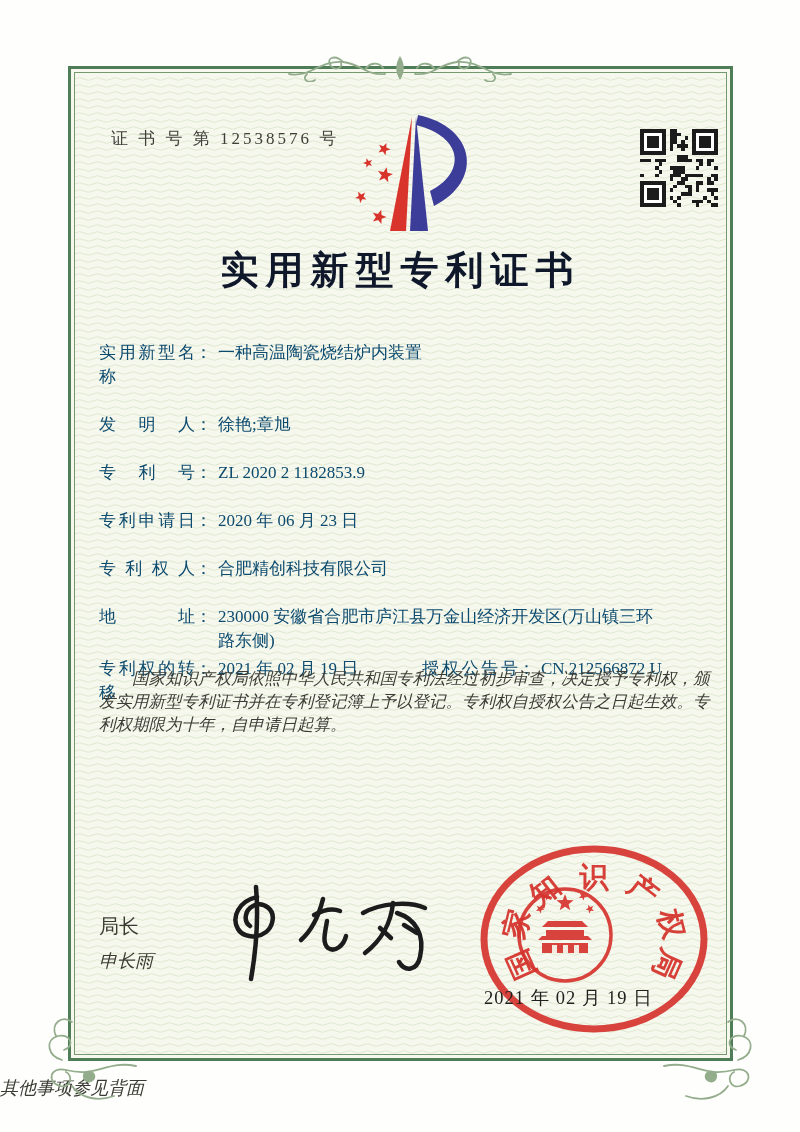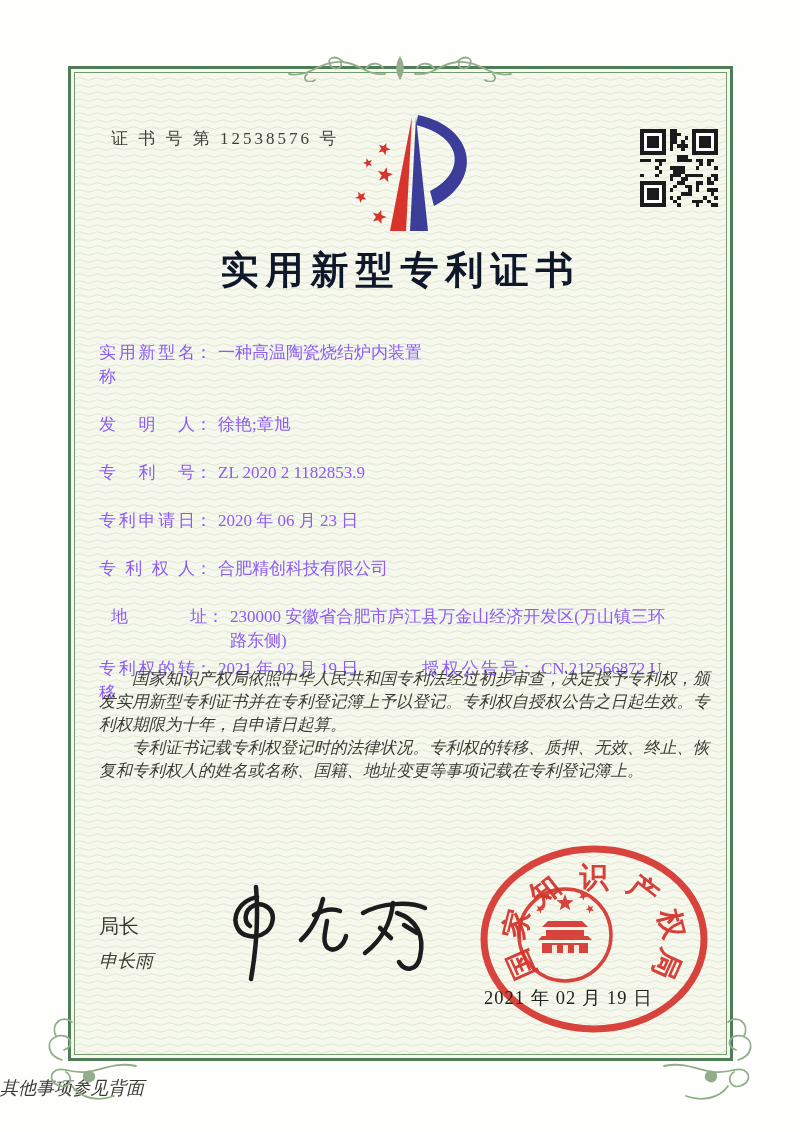--- a/index.html
+++ b/index.html
@@ -20,23 +20,23 @@
   .guilloche path{fill:none;stroke:#dfe8d0;stroke-width:1;}
   .frame > .content{position:absolute;inset:0;z-index:3;}
   
   .cert-no{position:absolute;left:40px;top:58px;font-size:17px;letter-spacing:3px;color:#3f3f38;}
   .logo{position:absolute;left:283px;top:42px;width:138px;height:128px;}
   .qr{position:absolute;left:569px;top:60px;width:78px;height:78px;}
   .qr svg{width:100%;height:100%;shape-rendering:crispEdges;}
   .title{position:absolute;left:0;top:176px;width:100%;text-align:center;
          font-size:38px;font-weight:bold;letter-spacing:7px;color:#0f172a;}
   
-  .fields{position:absolute;left:28px;top:272px;width:615px;font-size:17px;line-height:24px;color:#8b5cf6;}
+  .fields{position:absolute;left:28px;top:272px;width:615px;font-size:17px;line-height:24px;color:#0c4a6e;}
   .f-row{margin-bottom:24px;white-space:normal;}
-  .f-row.addr{margin-bottom:4px;margin-left:12px;}
+  .f-row.addr{margin-bottom:4px;}
   .f-label{display:inline-block;width:96px;text-align:justify;text-align-last:justify;vertical-align:top;}
   .f-colon{display:inline-block;vertical-align:top;margin-right:6px;}
   .f-value{vertical-align:top;}
   .f-value.wide{display:inline-block;width:448px;word-break:break-all;}
   .f-value.v-date{display:inline-block;width:204px;}
   
   .paras{position:absolute;left:28px;top:598px;width:614px;font-size:16.5px;line-height:23px;
          font-style:italic;color:#3c3c35;}
   .paras p{margin:0;text-indent:2em;}
   
@@ -386,21 +386,20 @@
         <div class="f-row addr">
           <span class="f-label">地址</span><span class="f-colon">：</span><span class="f-value wide">230000 安徽省合肥市庐江县万金山经济开发区(万山镇三环路东侧)</span>
         </div>
         <div class="f-row">
           <span class="f-label">专利权的转移</span><span class="f-colon">：</span><span class="f-value v-date">2021 年 02 月 19 日</span><span class="f-label">授权公告号</span><span class="f-colon">：</span><span class="f-value">CN 212566872 U</span>
         </div>
       </div>
 
       <div class="paras">
         <p>国家知识产权局依照中华人民共和国专利法经过初步审查，决定授予专利权，颁发实用新型专利证书并在专利登记簿上予以登记。专利权自授权公告之日起生效。专利权期限为十年，自申请日起算。</p>
-        <p>专利证书记载专利权登记时的法律状况。专利权的转移、质押、无效、终止、恢复和专利权人的姓名或名称、国籍、地址变更等事项记载在专利登记簿上。</p>
       </div>
 
       <div class="sig-title">局长</div>
       <div class="sig-name">申长雨</div>
 
       <svg class="sig-hand" viewBox="0 0 235 108">
         <path d="M46 16 C28 20 20 36 27 48 C34 60 57 57 61 42 C65 28 52 20 42 25 C34 29 32 40 39 45"></path>
         <path d="M45 6 C47 30 46 64 40 98"></path>
         <path d="M112 18 C108 34 100 50 90 59"></path>
         <path d="M103 34 C112 29 122 27 129 30"></path>

